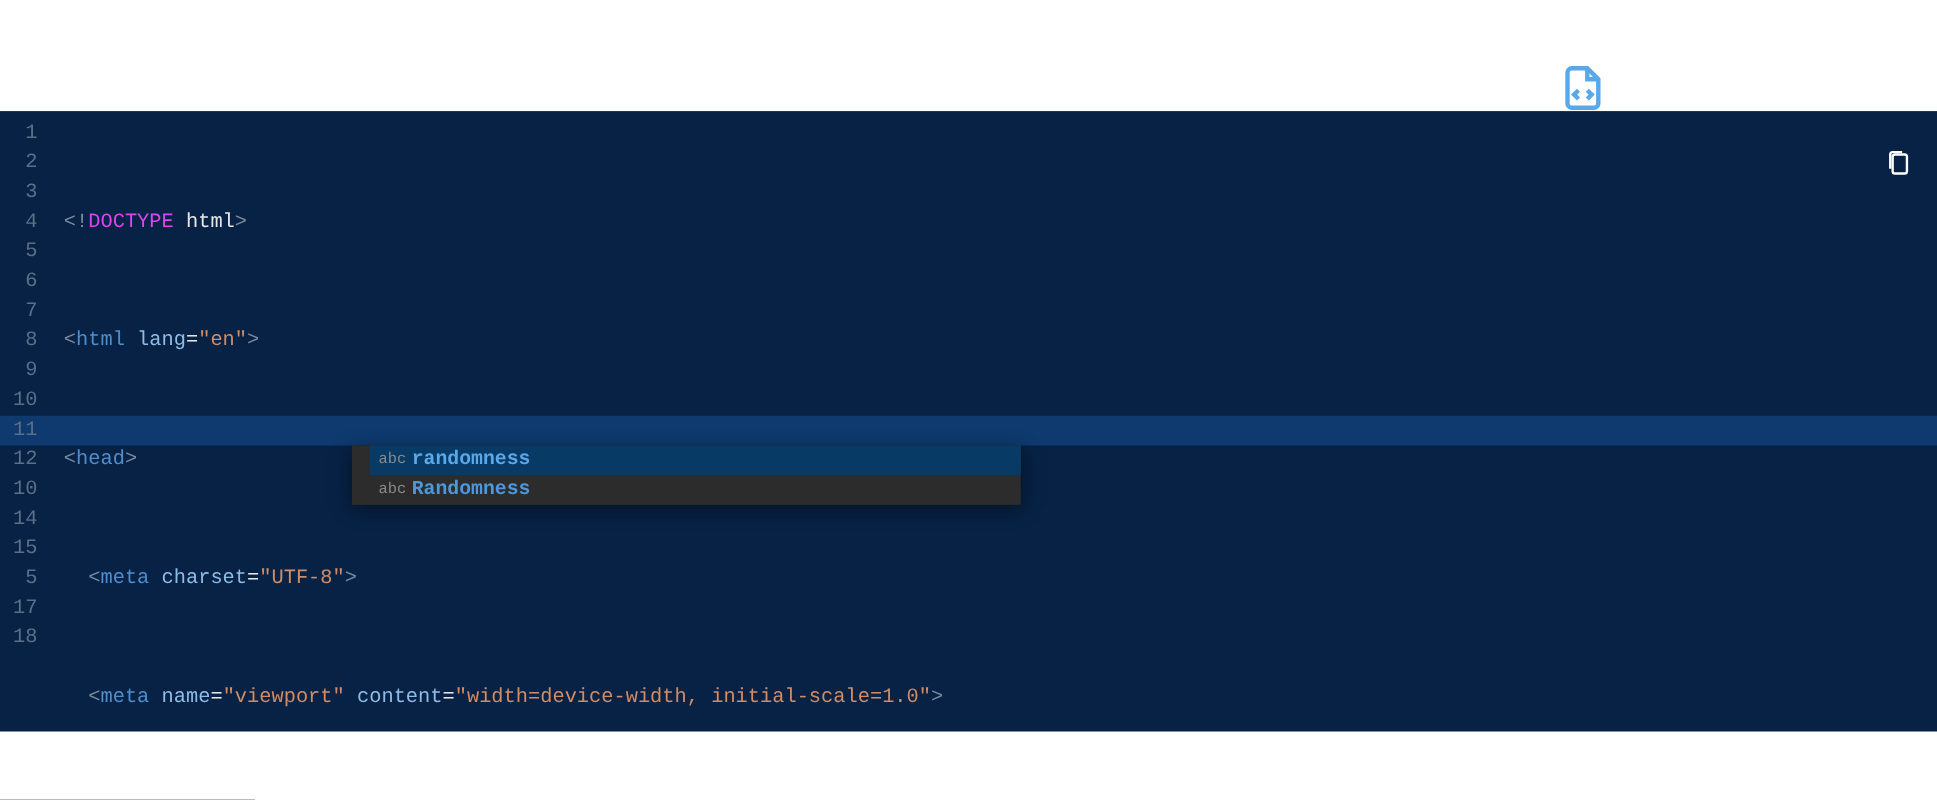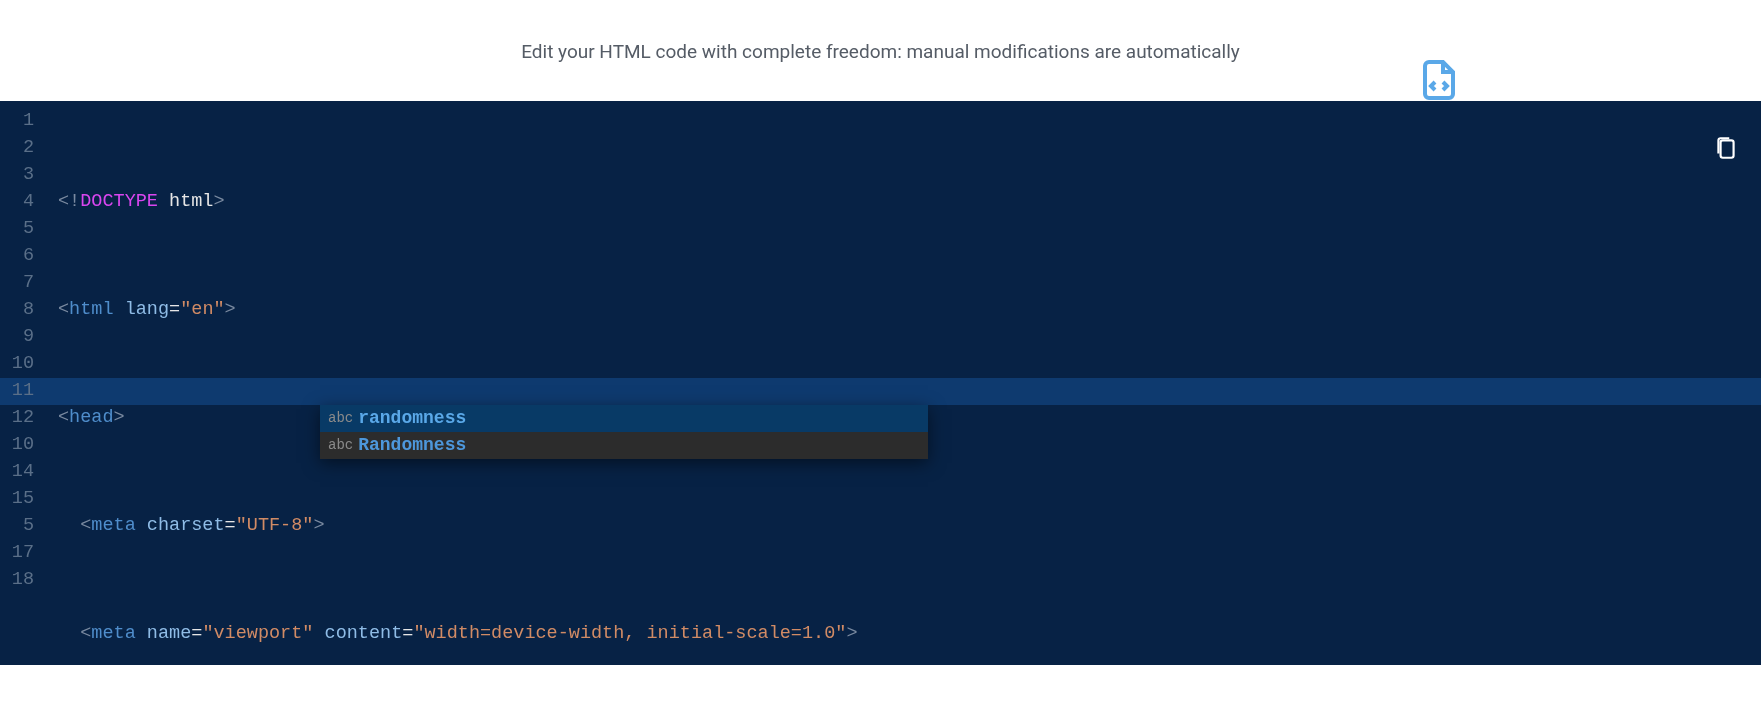--- a/index.html
+++ b/index.html
@@ -102,39 +102,40 @@
   font-family:"Consolas","Courier New",monospace;
   font-size:18px;
   z-index:10;
 }
 .autocomplete .opt {
   height:27px;
   line-height:27px;
   padding-left:8px;
   display:flex;
   align-items:flex-end;
+  margin-left:16px;
 }
 .autocomplete .opt.sel { background:#083a66; }
 .autocomplete .opt .kind {
   color:#8a8a8a;
   font-size:14px;
   margin-right:5px;
 }
 .autocomplete .opt .word {
   font-weight:600;
 }
 .autocomplete .opt.sel .word { color:#5aa8e8; }
 .autocomplete .opt .word2 { color:#4d97db; font-weight:600; }
 </style>
 </head>
 <body>
 
 <div class="header">
   <div class="header-subtitle">
-    <span>Edit your HTML code with complete freedom: manual modifications are automatically</span><br>
+    <br>
   </div>
   <div class="header-icon">
     <svg viewBox="0 0 24 24">
         <path d="M14 3H7a2 2 0 0 0-2 2v14a2 2 0 0 0 2 2h10a2 2 0 0 0 2-2V8l-5-5z"></path>
         <path d="M14 3v5h5"></path>
         <path d="M10 13l-2 2 2 2"></path>
         <path d="M14 13l2 2-2 2"></path>
       </svg>
   </div>
 </div>

